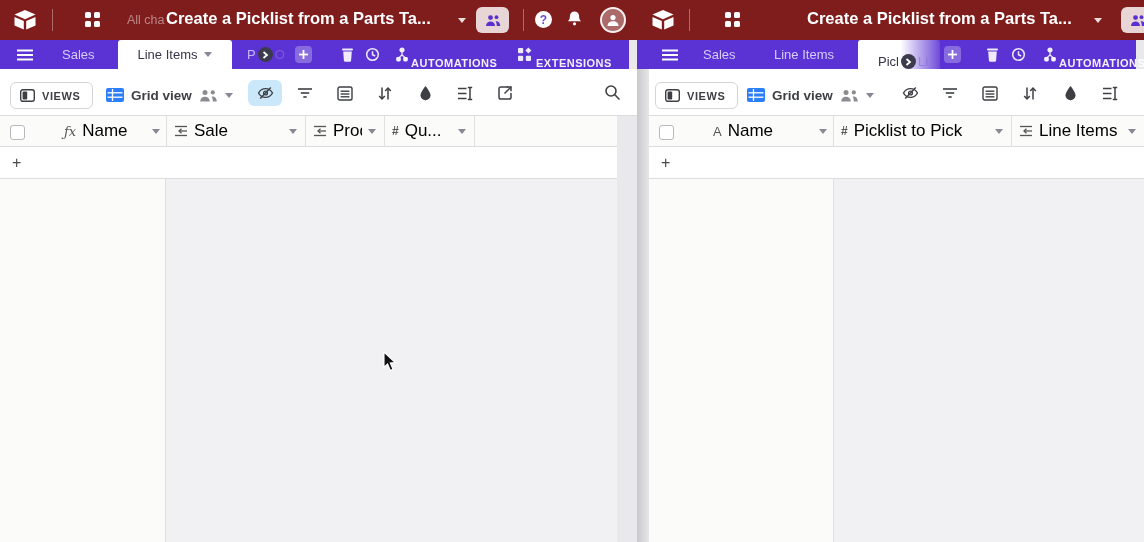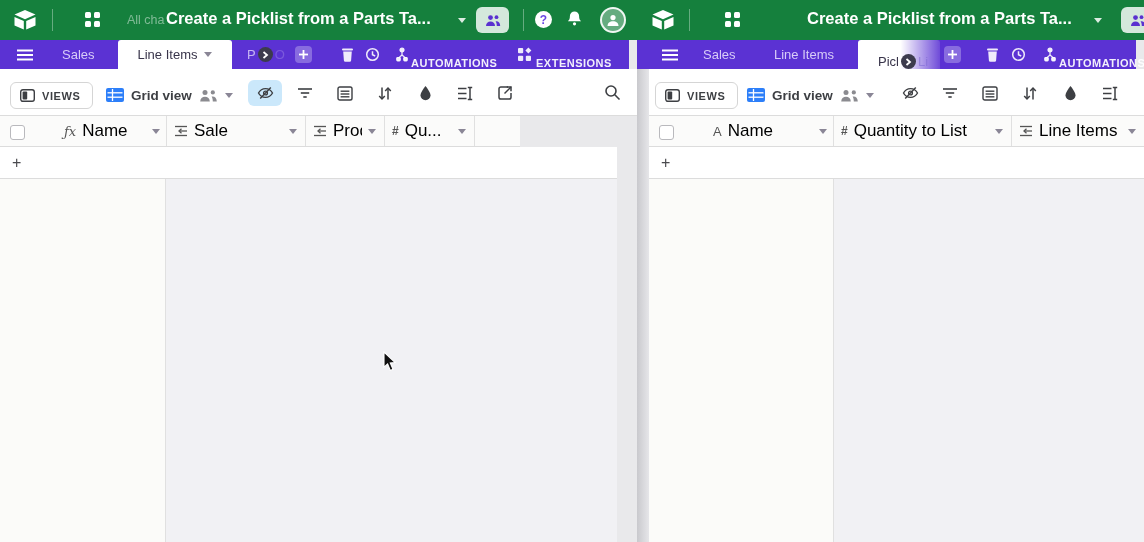--- a/index.html
+++ b/index.html
@@ -2,21 +2,21 @@
 <html><head>
 <meta charset="utf-8">
 <style>
   html,body{margin:0;padding:0;background:#e9e9eb;font-family:"Liberation Sans","DejaVu Sans",sans-serif;}
   #stage{position:relative;width:1144px;height:542px;overflow:hidden;background:#e9e9eb;}
   .pane{position:absolute;top:0;height:542px;overflow:hidden;}
   #left-pane{left:0;width:637px;}
   #right-pane{left:637px;width:507px;}
 
   
-  .topbar{position:absolute;left:0;top:0;right:0;height:40px;background:#15803d;}
+  .topbar{position:absolute;left:0;top:0;right:0;height:40px;background:#7f1d1d;}
   .tb-abs{position:absolute;display:flex;align-items:center;}
   .tb-div{position:absolute;top:9px;width:1px;height:22px;background:rgba(255,255,255,.35);}
   .base-title{color:#fff;font-size:16.5px;font-weight:700;white-space:nowrap;}
   .ghost-status{color:rgba(255,255,255,.45);font-size:12.5px;white-space:nowrap;}
   .tri{width:0;height:0;border-left:4px solid transparent;border-right:4px solid transparent;border-top:5px solid rgba(255,255,255,.85);display:inline-block;}
   .share-btn{position:absolute;width:33px;height:26px;border:none;border-radius:6px;background:rgba(255,255,255,.82);display:flex;align-items:center;justify-content:center;cursor:pointer;padding:0;}
   .help-circle{position:absolute;width:17px;height:17px;border-radius:50%;background:#fff;color:#6b46e4;font-size:12px;font-weight:700;display:flex;align-items:center;justify-content:center;}
   .avatar{position:absolute;width:22px;height:22px;border-radius:50%;background:rgba(255,255,255,.35);border:2px solid rgba(255,255,255,.9);display:flex;align-items:center;justify-content:center;}
 
   
@@ -254,21 +254,21 @@
         </span>
       </div>
       <span class="search-btn" style="left:604px">
         <svg width="17" height="17" viewBox="0 0 17 17" fill="none" stroke="#3d3f43" stroke-width="1.6">
             <circle cx="7" cy="7" r="5"></circle>
             <line x1="10.8" y1="10.8" x2="15.5" y2="15.5"></line>
           </svg>
       </span>
     </div>
 
-    <div class="hrow" style="left:0;width:520px">
+    <div class="hrow" style="left:0;width:617px">
       <div class="hcell first" style="width:167px">
         <span class="checkbox"></span>
         <span class="first-group">
           <span class="cicon fx">ƒx</span>
           <span class="clabel">Name</span>
         </span>
         <span class="hcaret tri-dark" style="margin-right:6px"></span>
       </div>
       <div class="hcell" style="width:139px">
         <span class="cicon">
@@ -478,21 +478,21 @@
       <div class="hcell first" style="width:185px">
         <span class="checkbox"></span>
         <span class="first-group">
           <span class="cicon glyph-icon" style="font-size:13px">A</span>
           <span class="clabel">Name</span>
         </span>
         <span class="hcaret tri-dark" style="margin-right:6px"></span>
       </div>
       <div class="hcell" style="width:178px">
         <span class="cicon glyph-icon" style="font-weight:700">#</span>
-        <span class="clabel">Quantity to List</span>
+        <span class="clabel">Picklist to Pick</span>
         <span class="hcaret tri-dark"></span>
       </div>
       <div class="hcell" style="width:132px;border-right:none">
         <span class="cicon">
           <svg width="14" height="12" viewBox="0 0 14 12" fill="none" stroke="#555" stroke-width="1.3">
               <line x1="1" y1="1.5" x2="13" y2="1.5"></line>
               <line x1="5" y1="6" x2="13" y2="6"></line>
               <path d="M7.5 3.8 L5 6 L7.5 8.2"></path>
               <line x1="1" y1="10.5" x2="13" y2="10.5"></line>
             </svg>

